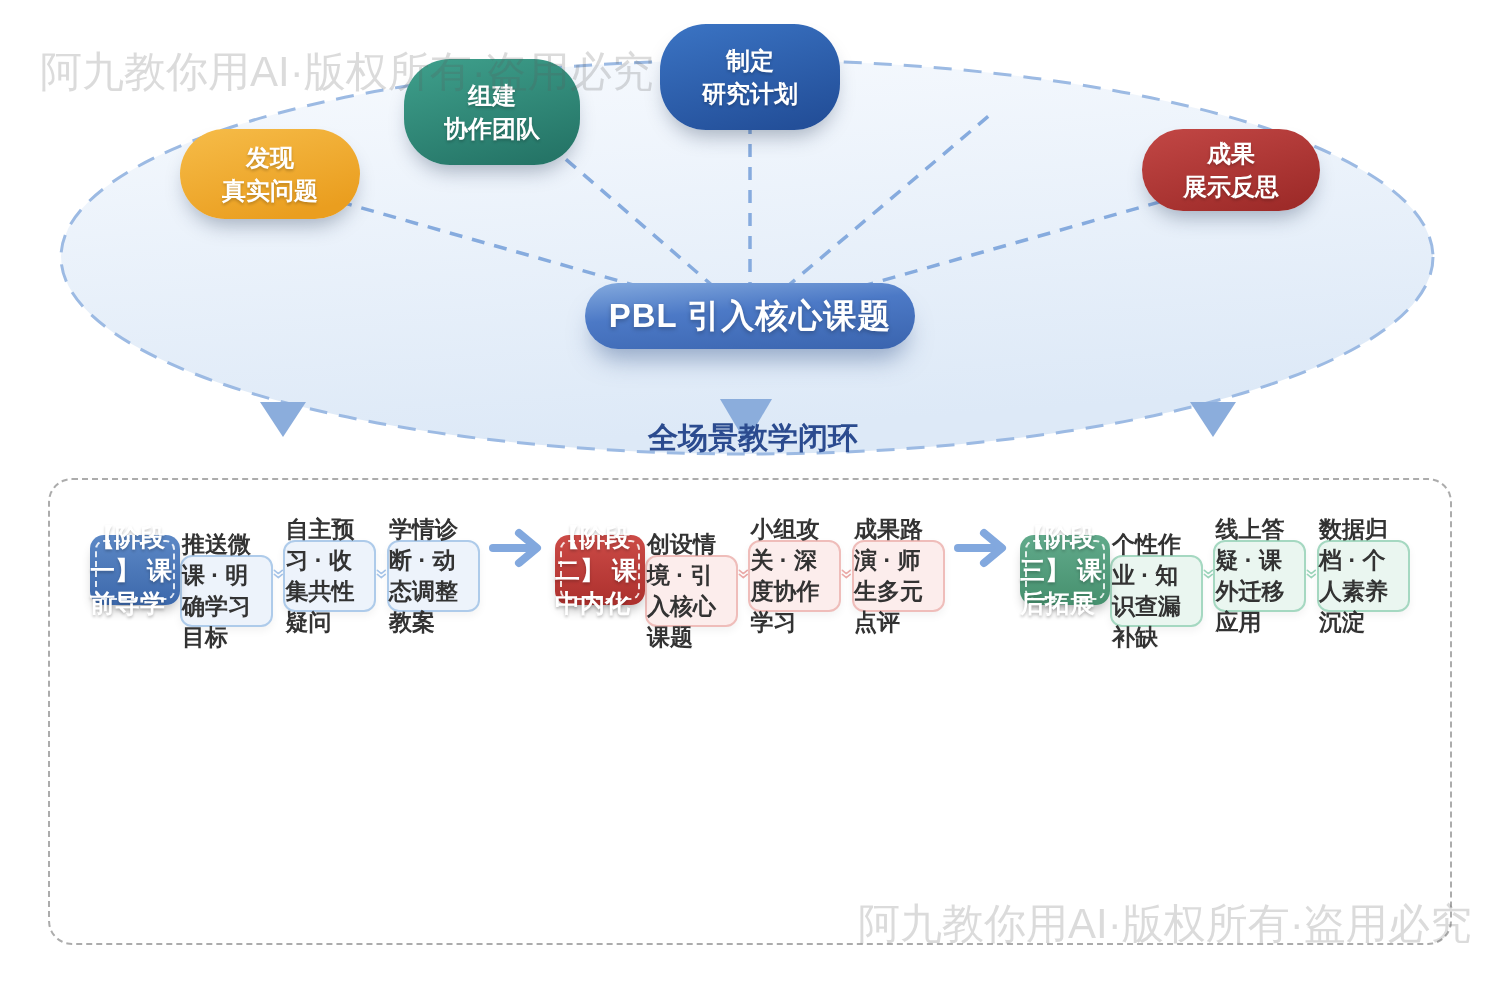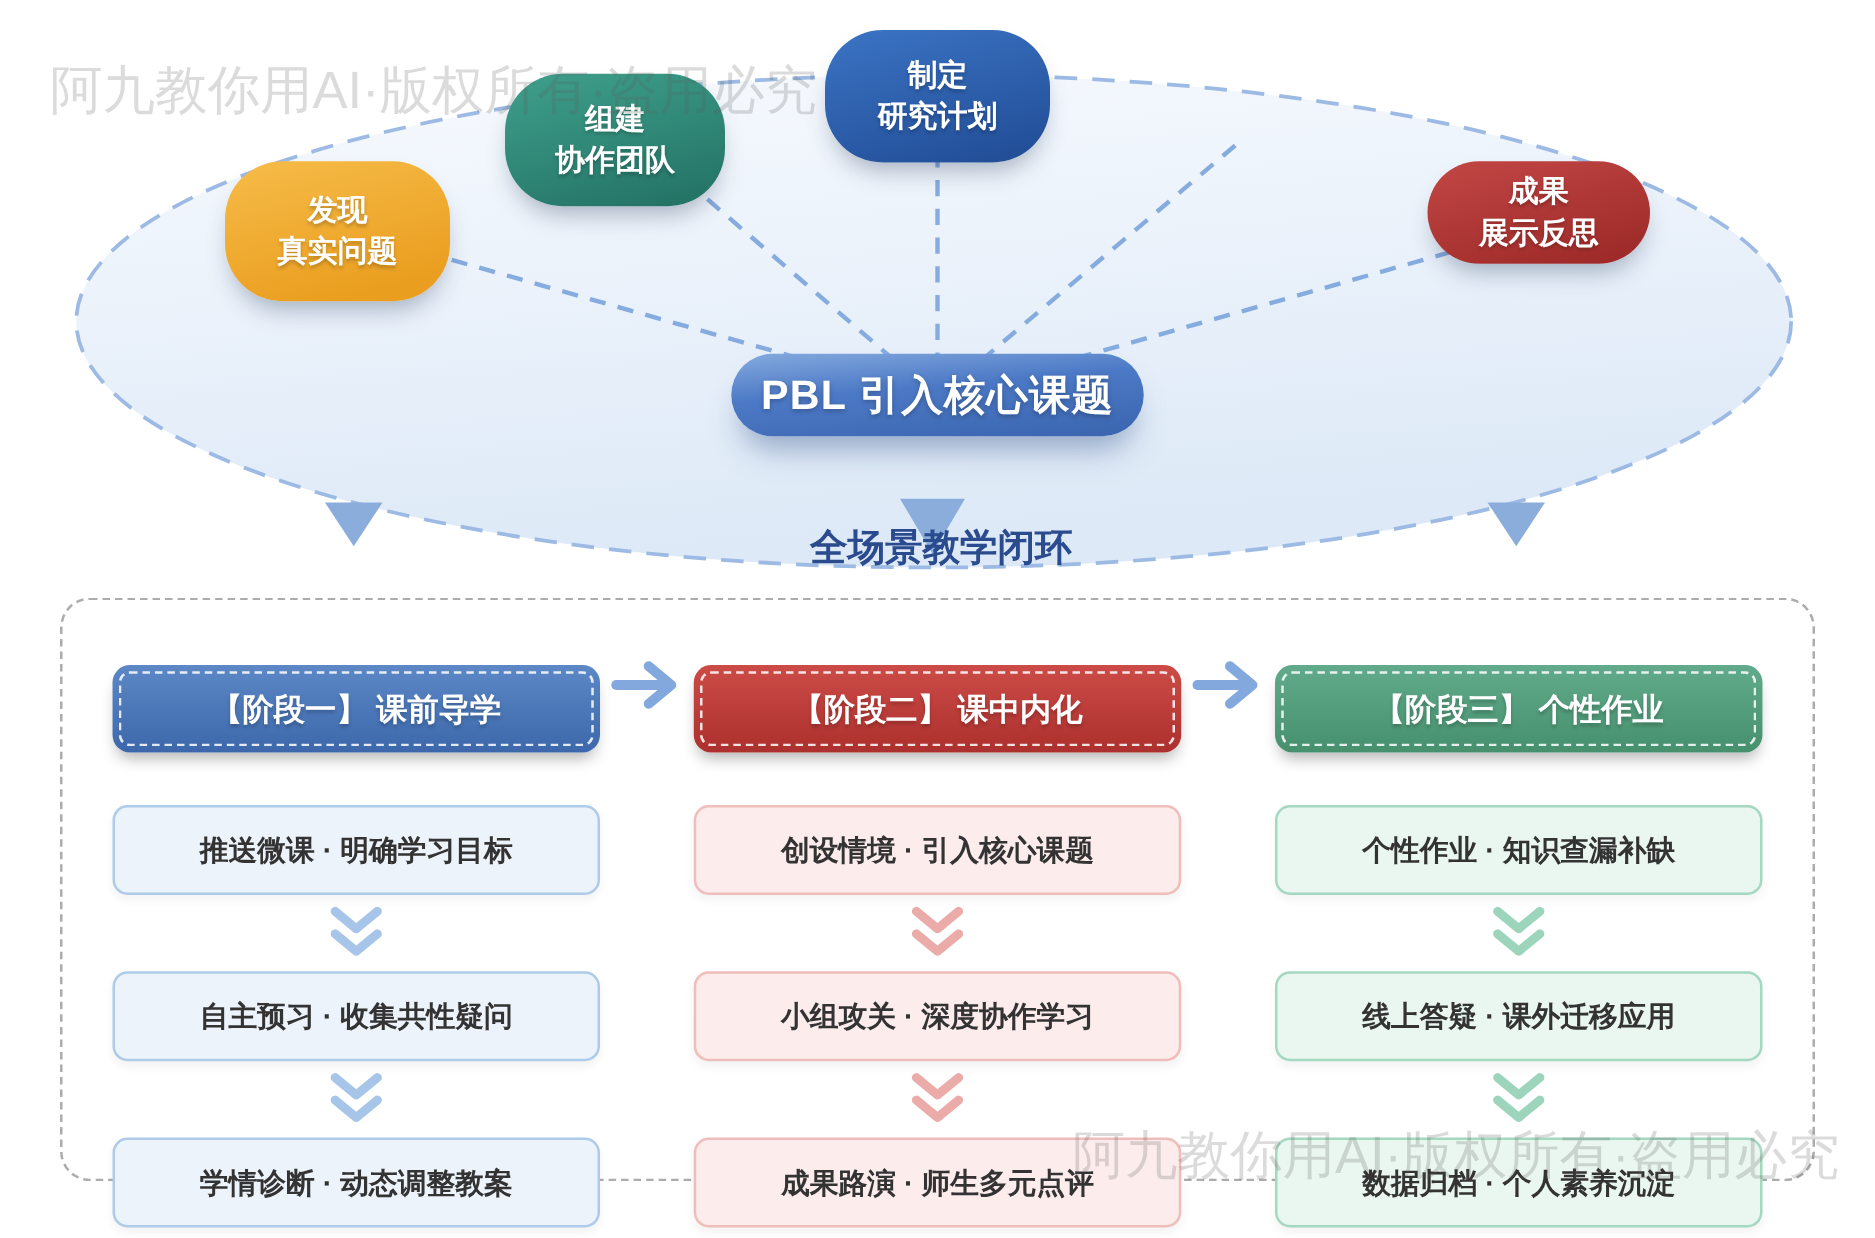--- a/index.html
+++ b/index.html
@@ -10,42 +10,42 @@
   
   .top-svg{position:absolute;left:0;top:0;z-index:0;}
   .bubble{
     position:absolute;z-index:2;border-radius:46px;display:flex;align-items:center;justify-content:center;
     box-shadow:0 12px 20px -6px rgba(30,50,80,.35);
   }
   .bubble span{
     color:#fff;font-weight:700;font-size:24px;line-height:33px;text-align:center;white-space:pre-line;
     text-shadow:0 2px 3px rgba(0,0,0,.22);
   }
-  .b0{left:180px;top:129px;width:180px;height:112px;background:linear-gradient(165deg,#F6BC49 0%,#EA9E1F 85%);}
+  .b0{left:180px;top:129px;width:180px;height:90px;background:linear-gradient(165deg,#F6BC49 0%,#EA9E1F 85%);}
   .b1{left:404px;top:59px;width:176px;height:106px;background:linear-gradient(165deg,#3FA08C 0%,#257567 90%);}
   .b2{left:660px;top:24px;width:180px;height:106px;background:linear-gradient(165deg,#3B74C4 0%,#234F99 90%);}
   .b3{left:903px;top:61px;width:178px;height:106px;background:linear-gradient(165deg,#AA6CC0 0%,#86489B 90%);}
   .b4{left:1142px;top:129px;width:178px;height:82px;background:linear-gradient(165deg,#C24745 0%,#9E2B29 90%);}
   .hub-pill{
     position:absolute;z-index:2;left:585px;top:283px;width:330px;height:66px;border-radius:34px;
     background:linear-gradient(175deg,#84AADE 0%,#4C79C6 42%,#3A64AE 100%);
     display:flex;align-items:center;justify-content:center;
     box-shadow:0 18px 24px -8px rgba(70,100,150,.5);
   }
   .hub-pill span{color:#fff;font-weight:700;font-size:33px;letter-spacing:1px;text-shadow:0 2px 4px rgba(0,0,0,.25);}
   .loop-label{
     position:absolute;z-index:2;left:573px;top:418px;width:360px;text-align:center;
     font-size:30px;font-weight:700;color:#2B4B8F;
   }
   
   .flow-frame{
     position:absolute;z-index:1;left:48px;top:478px;width:1400px;height:463px;
     border:2px dashed #ACACAC;border-radius:24px;
   }
-  .col{position:absolute;z-index:2;top:532px;width:390px;display:flex;flex-direction:column;align-items:center;}
+  .col{position:absolute;z-index:2;top:513px;width:390px;display:flex;flex-direction:row;align-items:center;}
   .col-1{left:90px;}  .col-2{left:555px;}  .col-3{left:1020px;}
   .hdr{
     position:relative;width:100%;height:70px;border-radius:14px;display:flex;align-items:center;justify-content:center;
     box-shadow:0 8px 12px -4px rgba(0,0,0,.3);
   }
   .hdr::before{
     content:"";position:absolute;inset:5px;border:2px dashed rgba(255,255,255,.85);border-radius:9px;pointer-events:none;
   }
   .hdr span{color:#fff;font-weight:700;font-size:25px;text-shadow:0 2px 3px rgba(0,0,0,.22);}
   .hdr-1{background:linear-gradient(180deg,#5C88C6,#3C68AB);}
@@ -172,21 +172,21 @@
           <polyline points="6,23 23,37 40,23"></polyline>
       </g>
     </svg>
     <div class="step">
       <span>成果路演 · 师生多元点评</span>
     </div>
   </div>
 
   <div class="col col-3">
     <div class="hdr hdr-3">
-      <span>【阶段三】 个性作业</span>
+      <span>【阶段三】 课后拓展</span>
     </div>
     <div class="step first">
       <span>个性作业 · 知识查漏补缺</span>
     </div>
     <svg class="chev" width="46" height="42" viewBox="0 0 46 42">
       <g fill="none" stroke="currentColor" stroke-width="7" stroke-linecap="round" stroke-linejoin="round">
         <polyline points="6,5 23,19 40,5"></polyline>
           <polyline points="6,23 23,37 40,23"></polyline>
       </g>
     </svg>

